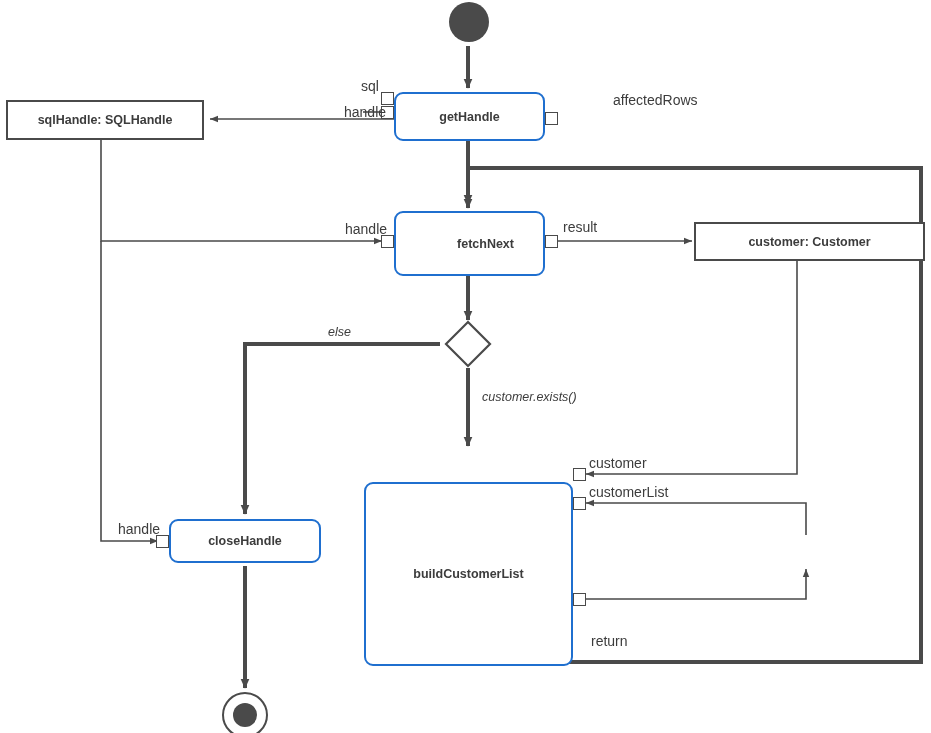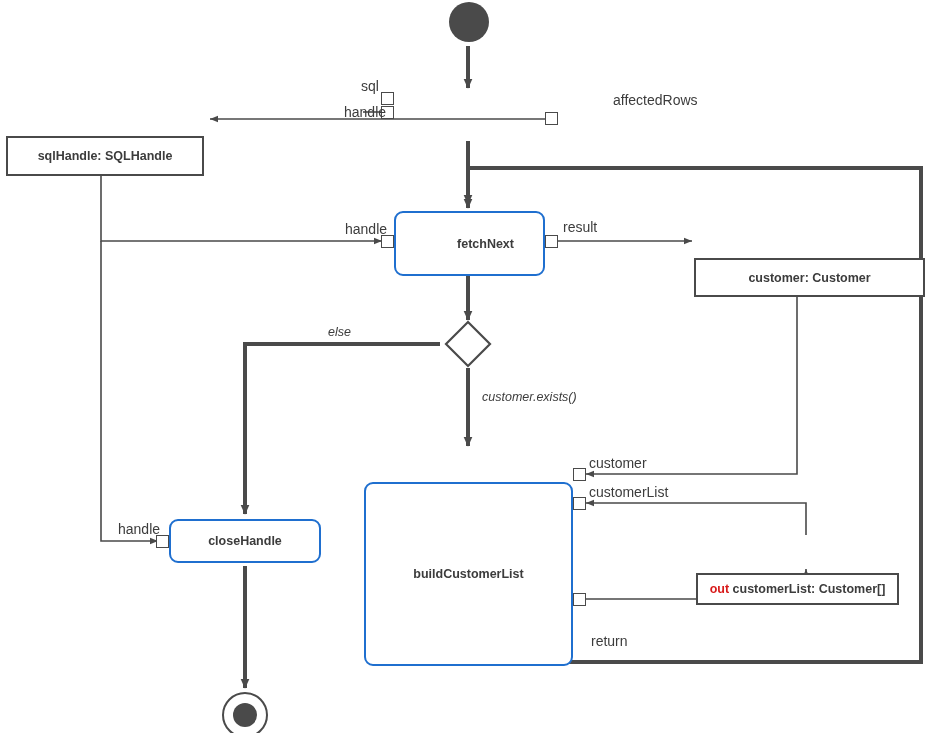--- a/index.html
+++ b/index.html
@@ -40,21 +40,20 @@
     color: #3c3c3c;
     z-index: 6;
   }
   .objnode {
     border: 2px solid #4a4a4a;
     background: #ffffff;
     font-size: 12.5px;
     font-weight: bold;
     color: #3c3c3c;
     z-index: 6;
-    margin-top: 36px;
   }
   .objnode .kw {
     color: #d81b1b;
     font-weight: bold;
   }
   .pin {
     position: absolute;
     width: 13px;
     height: 13px;
     border: 1.6px solid #4a4a4a;
@@ -145,20 +144,23 @@
       <path d="M797,261 L797,474 L586,474" marker-end="url(#objArrow)"></path>
 
       <path d="M806,535 L806,503 L586,503" marker-end="url(#objArrow)"></path>
 
       <path d="M586,599 L806,599 L806,569" marker-end="url(#objArrow)"></path>
     </g>
   </svg>
 
   <div class="initial" style="left:449px; top:2px; width:40px; height:40px;"></div>
 
+  <div class="node action" style="left:394px; top:92px; width:151px; height:49px;">
+    <span>getHandle</span>
+  </div>
   <div class="pin" style="left:381px; top:92px;"></div>
   <div class="pinlabel" style="left:361px; top:78px;">sql</div>
   <div class="pin" style="left:381px; top:106px;"></div>
   <div class="pinlabel" style="left:344px; top:104px;">handle</div>
   <div class="pin" style="left:545px; top:112px;"></div>
   <div class="pinlabel" style="left:565px; top:92px;margin-left:48px;">affectedRows</div>
 
   <div class="node objnode" style="left:6px; top:100px; width:198px; height:40px;">
     <span>sqlHandle: SQLHandle</span>
   </div>
@@ -186,26 +188,20 @@
   <div class="node action" style="left:364px; top:450px; width:209px; height:184px;margin-top:32px;">
     <span>buildCustomerList</span>
   </div>
   <div class="pin" style="left:573px; top:468px;"></div>
   <div class="pinlabel" style="left:589px; top:455px;">customer</div>
   <div class="pin" style="left:573px; top:497px;"></div>
   <div class="pinlabel" style="left:589px; top:484px;">customerList</div>
   <div class="pin" style="left:573px; top:593px;"></div>
   <div class="pinlabel" style="left:591px; top:592px;margin-top:41px;">return</div>
 
-  <div class="node objnode" style="left:696px; top:537px; width:203px; height:32px;">
-    <span>
-      <span class="kw">out</span>
-      <span>customerList: Customer[]</span>
-    </span>
-  </div>
 
   <div class="node action" style="left:169px; top:519px; width:152px; height:44px;">
     <span>closeHandle</span>
   </div>
   <div class="pin" style="left:156px; top:535px;"></div>
   <div class="pinlabel" style="left:118px; top:521px;">handle</div>
 
   <div class="final-outer" style="left:222px; top:692px; width:46px; height:46px;"></div>
   <div class="final-inner" style="left:233px; top:703px; width:24px; height:24px;"></div>
 

